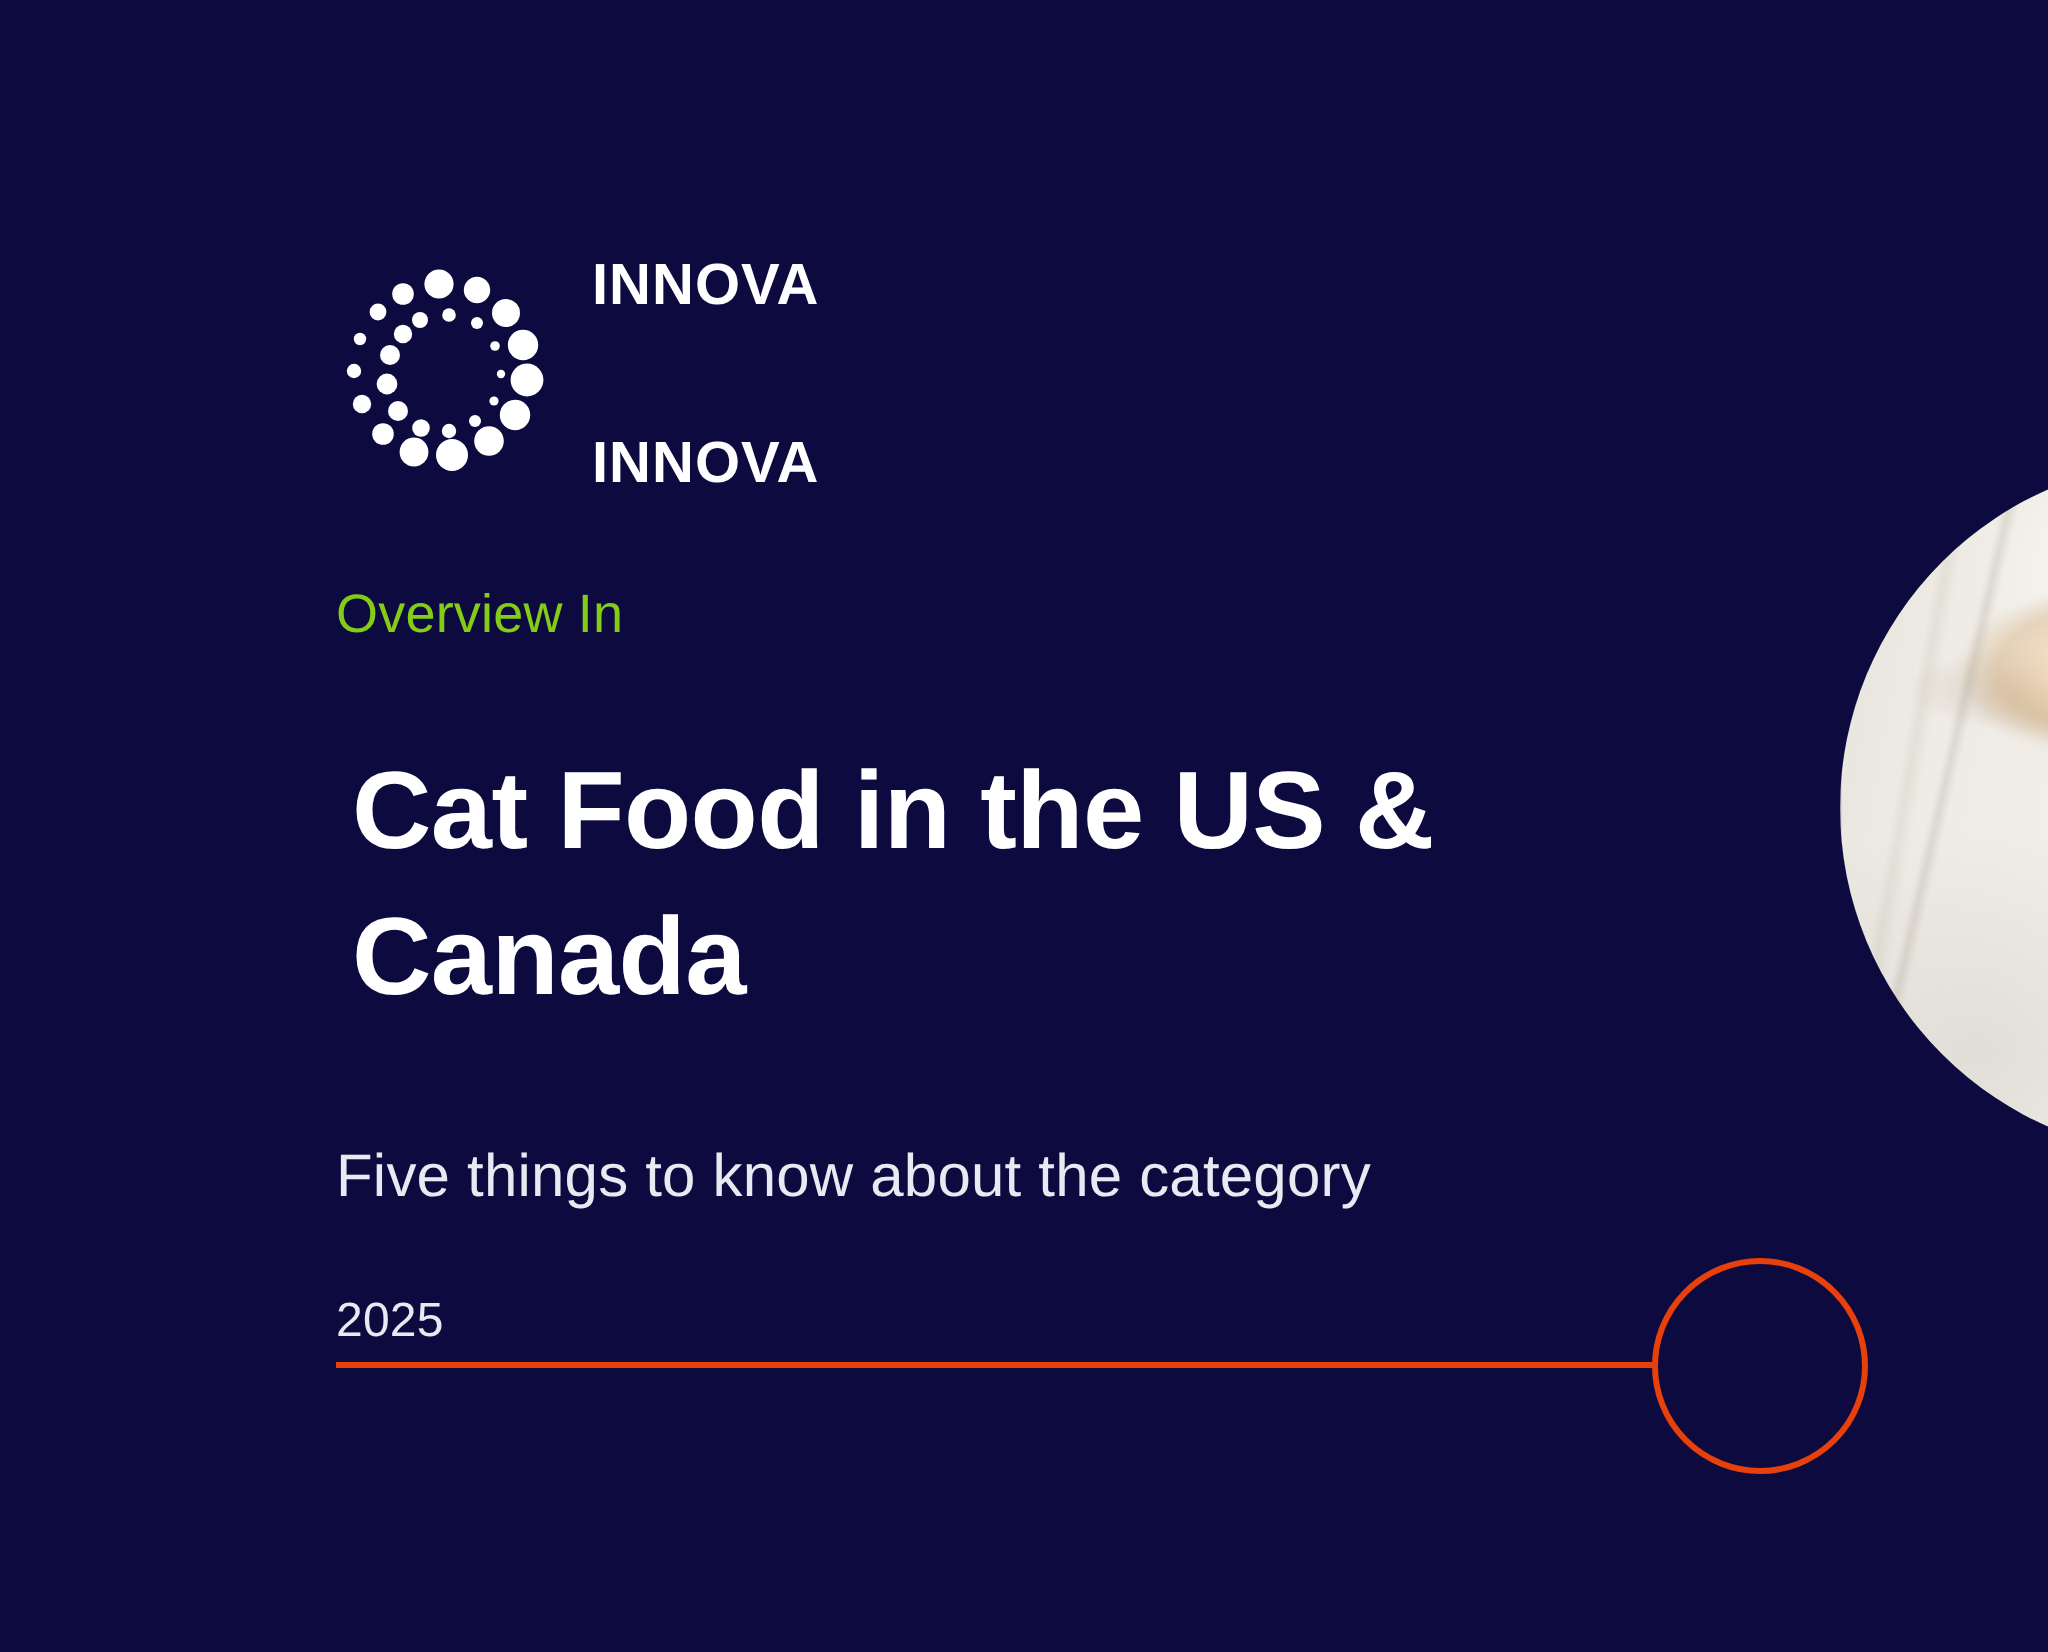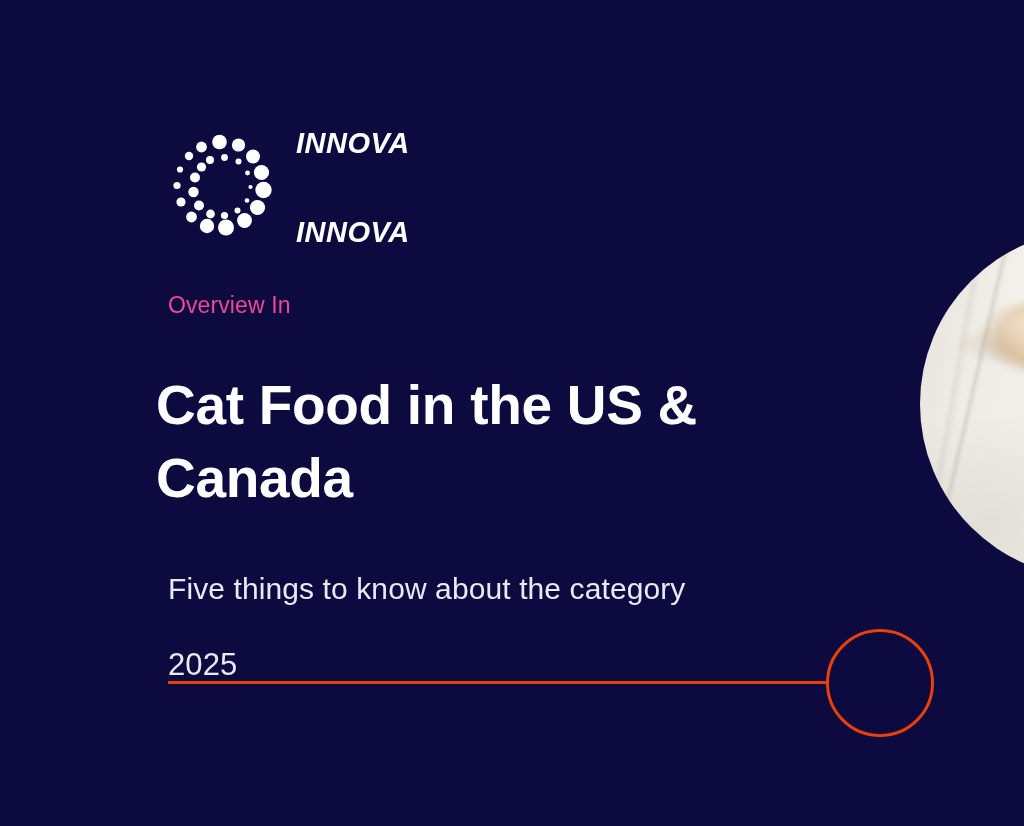--- a/index.html
+++ b/index.html
@@ -20,21 +20,20 @@
   }
 
   
   .logo-block {
     position: absolute;
     left: 168px;
     top: 70px;
     display: flex;
     align-items: center;
     gap: 18px;
-    font-style: italic;
   }
   .logo-mark {
     width: 110px;
     height: 110px;
     display: block;
     flex: 0 0 auto;
   }
   .logo-wordmark {
     color: #ffffff;
     font-weight: bold;
@@ -81,28 +80,28 @@
       linear-gradient(103deg, rgba(160,150,135,0) 55%, rgba(160,150,135,0.30) 56.2%, rgba(160,150,135,0) 57.6%),
       linear-gradient(103deg, rgba(150,142,128,0) 20%, rgba(150,142,128,0.22) 21%, rgba(150,142,128,0) 22.2%),
       radial-gradient(ellipse 200px 160px at 20% 85%, rgba(120,112,100,0.12) 0%, rgba(120,112,100,0) 70%);
   }
 
   
   .eyebrow {
     position: absolute;
     left: 168px;
     top: 292px;
-    color: #ec4899;
-    font-size: 23px;
+    color: #84cc16;
+    font-size: 27px;
     font-weight: normal;
     letter-spacing: 0.1px;
   }
   .headline {
     position: absolute;
-    left: 156px;
+    left: 176px;
     top: 332px;
     width: 640px;
     color: #ffffff;
     font-size: 55px;
     font-weight: bold;
     line-height: 1.33;
     letter-spacing: -0.3px;
   }
   .subtitle {
     position: absolute;
@@ -111,21 +110,21 @@
     color: #e9e9f2;
     font-size: 30px;
     font-weight: normal;
     letter-spacing: 0.1px;
   }
   .year {
     position: absolute;
     left: 168px;
     top: 647px;
     color: #e9e9f2;
-    font-size: 31px;
+    font-size: 24px;
     font-weight: normal;
     letter-spacing: 0.1px;
   }
 
   
   .accent-rule {
     position: absolute;
     left: 168px;
     top: 681px;
     width: 660px;

